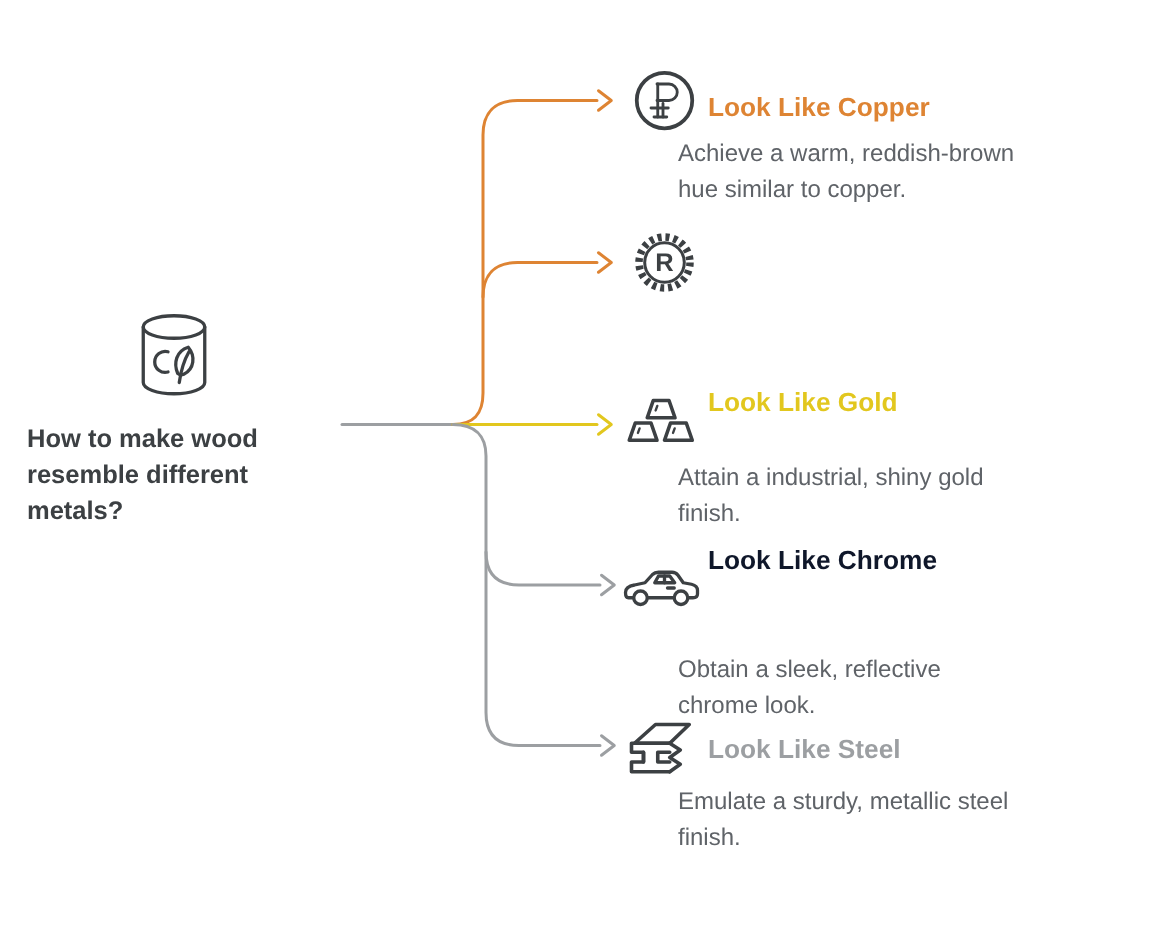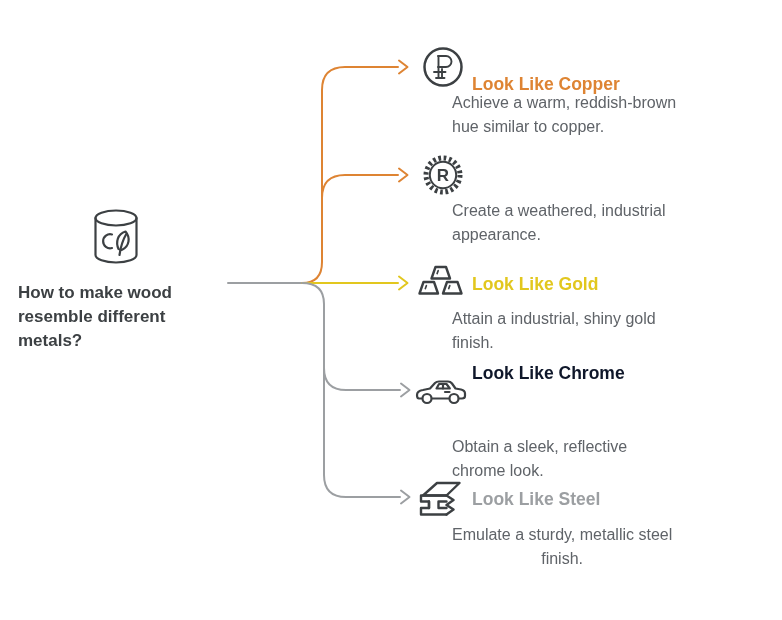--- a/index.html
+++ b/index.html
@@ -72,47 +72,45 @@
       <circle cx="22" cy="22" r="18.5" style="stroke-width:2.5"></circle>
       <g style="stroke-width:1.9">
         <path d="M17,11 H25 A5.5,5.5 0 0 1 25,22 H17"></path>
         <path d="M17.5,11 V33"></path>
         <path d="M21,24 V33"></path>
         <path d="M13,27 H24.5"></path>
         <path d="M15,33 H23.5"></path>
       </g>
     </svg>
   </div>
-  <div class="branch-title" style="top: 72px; color: rgb(222, 132, 51);">Look Like Copper</div>
+  <div class="branch-title" style="top: 59px; color: rgb(222, 132, 51);">Look Like Copper</div>
   <div class="branch-desc" style="top: 91px; color: rgb(95, 99, 104);">Achieve a warm, reddish-brown
 hue similar to copper.</div>
 
   <div class="branch-icon" style="left:421px;top:153px;">
     <svg class="icon-svg" width="44" height="44" viewBox="0 0 44 44" style="stroke: rgb(60, 64, 67);">
       <circle cx="22" cy="22" r="17" style="stroke-width:5;stroke-dasharray:2.7 2.65;stroke-linecap:butt"></circle>
       <circle cx="22" cy="22" r="13.2" style="stroke-width:2"></circle>
       <text x="22" y="22" text-anchor="middle" dominant-baseline="central" font-size="17" style="fill: rgb(60, 64, 67);">R</text>
     </svg>
   </div>
-  <div class="branch-desc" style="top: 199px; color: rgb(95, 99, 104);">Create a weathered, industrial
-appearance.</div>
 
   <div class="branch-icon" style="left:417px;top:263px;">
     <svg class="icon-svg" width="48" height="36" viewBox="0 0 48 36" style="stroke-width: 2.4; stroke: rgb(60, 64, 67);">
       <path d="M18.5,4 H29 L33,15.5 H14.5 Z"></path>
       <path d="M6.5,19 H17 L21,30.5 H2.5 Z"></path>
       <path d="M30,19 H40.5 L44.5,30.5 H26 Z"></path>
       <g style="stroke-width:1.6">
         <path d="M21.2,7.6 l-1.1,3"></path>
         <path d="M9.4,22.6 l-1.1,3"></path>
         <path d="M32.8,22.6 l-1.1,3"></path>
       </g>
     </svg>
   </div>
-  <div class="branch-title" style="top: 272px; color: rgb(226, 199, 30);">Look Like Gold</div>
+  <div class="branch-title" style="top: 256px; color: rgb(226, 199, 30);">Look Like Gold</div>
   <div class="branch-desc" style="top: 307px; color: rgb(95, 99, 104);">Attain a industrial, shiny gold
 finish.</div>
 
   <div class="branch-icon" style="left:415px;top:375px;">
     <svg class="icon-svg" width="52" height="32" viewBox="0 0 52 32" style="stroke: rgb(60, 64, 67);">
       <path d="M7,23.5 H4 Q2,23.5 2,20 Q2,16 8,15 L15,13.5 L20,8 Q21.5,6.5 24,6.5 L33,6.5 Q35.5,6.5 37,8.5 L40.5,13.5 L46,14.5 Q50,15.5 50,18.5 V21 Q50,23.5 47,23.5 H44"></path>
       <path d="M17,23.5 H34"></path>
       <circle cx="12" cy="23.5" r="4.5"></circle>
       <circle cx="39" cy="23.5" r="4.5"></circle>
       <path d="M21.5,13.5 L24,9 H31.5 L34.8,13.5 Z"></path>
@@ -126,16 +124,16 @@
 
   <div class="branch-icon" style="left:414px;top:478px;">
     <svg class="icon-svg" width="50" height="44" viewBox="0 0 50 44" style="stroke-width: 2.4; stroke: rgb(60, 64, 67);">
       <path d="M9,17.5 L23,5 H45.5 L32.5,17.5 Z"></path>
       <path d="M32.5,17.5 H7 V23.5 H15 V30 H7 V36.5 H32.5"></path>
       <path d="M24.5,23.5 H32.5 M24.5,23.5 V30 H32.5 M15,23.5 V30"></path>
       <path d="M32.5,17.5 L39.5,22 L32.5,27 L39.5,31.5 L32.5,36.5"></path>
     </svg>
   </div>
   <div class="branch-title" style="top: 487px; color: rgb(156, 159, 162); text-align: center;">Look Like Steel</div>
-  <div class="branch-desc" style="top: 523px; color: rgb(95, 99, 104); text-align: center;">Emulate a sturdy, metallic steel
+  <div class="branch-desc" style="top: 523px; color: rgb(95, 99, 104);">Emulate a sturdy, metallic steel
 finish.</div>
 
 </div>
 
 </body></html>

